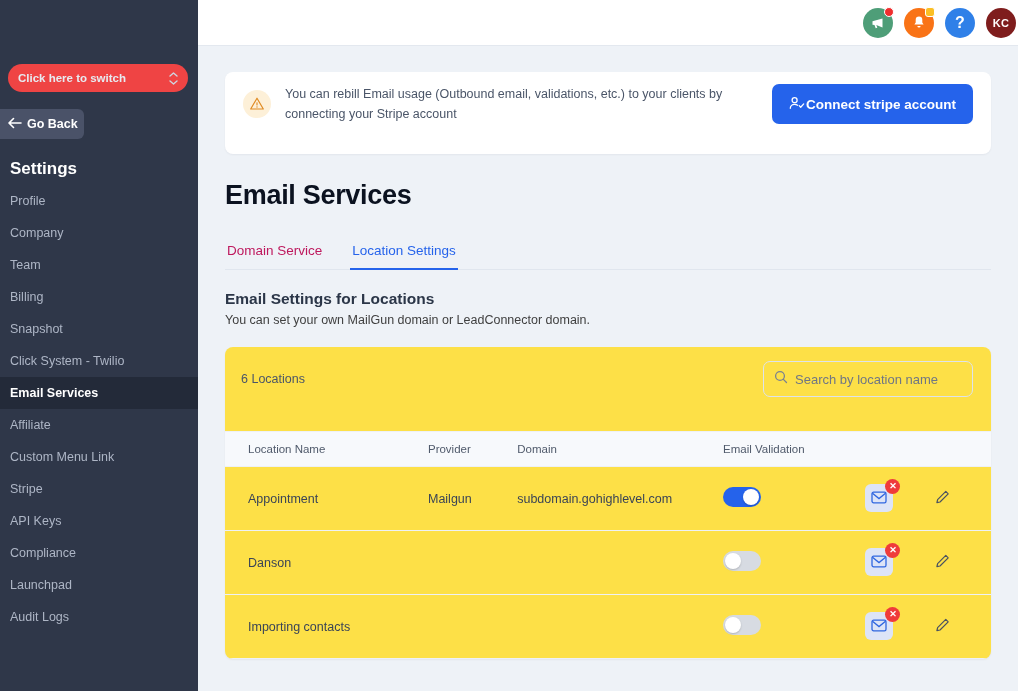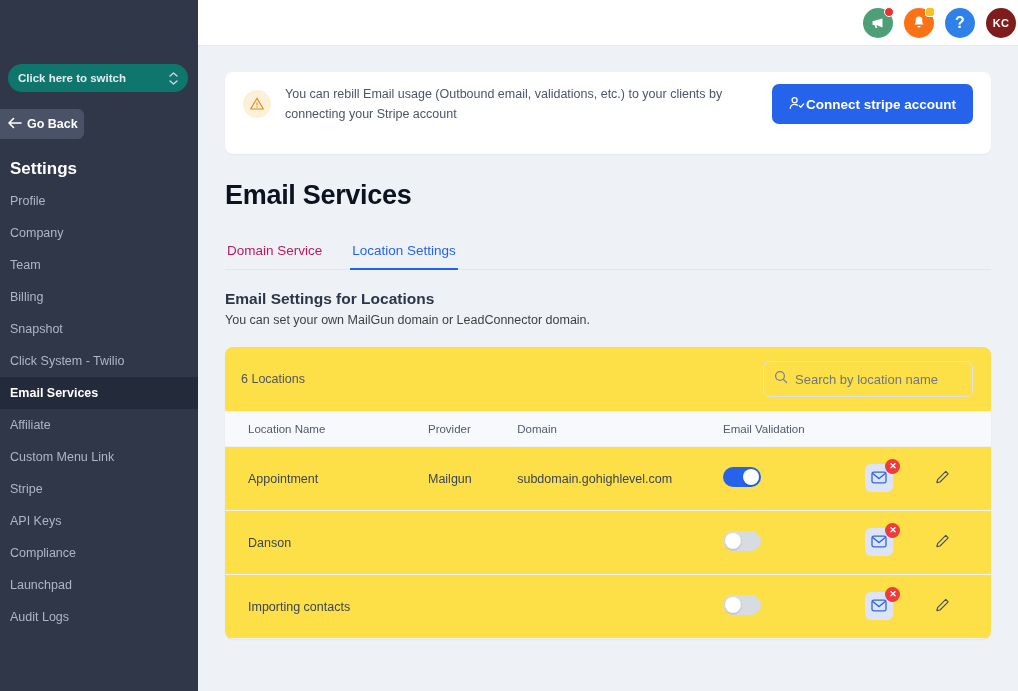--- a/index.html
+++ b/index.html
@@ -15,21 +15,21 @@
   .sidebar {
     width: 198px; min-width: 198px; height: 691px;
     background: #2f3749;
     padding-top: 0;
     position: relative;
     overflow: hidden;
   }
   .switcher {
     margin: 64px 10px 0 8px;
     height: 28px;
-    background: #0f766e;
+    background: #ef4444;
     border-radius: 14px;
     display: flex; align-items: center;
     padding: 0 10px;
     cursor: pointer;
   }
   .switcher-label {
     color: #e7eaf0; font-size: 11.5px; font-weight: bold;
     flex: 1; white-space: nowrap; overflow: hidden;
   }
   .chev-stack { display: flex; flex-direction: column; align-items: center; gap: 3px; }
@@ -167,21 +167,21 @@
     overflow: hidden;
   }
   .search-input {
     border: none; outline: none; background: transparent;
     font-size: 13px; color: #6b7280;
     font-family: "Liberation Sans", sans-serif;
     width: 100%;
   }
   .search-input::placeholder { color: #6f7685; }
 
-  table { width: 100%; border-collapse: collapse; }
+  table { width: 100%; border-collapse: collapse; margin-top: 20px; }
   thead tr { background: #f7f9fc; }
   th {
     text-align: left; font-size: 11.5px; font-weight: normal; color: #505a6b;
     padding: 11px 0 11px 0; border-top: 1px solid #eef1f6; border-bottom: 1px solid #eef1f6;
   }
   td { padding: 0; height: 64px; border-bottom: 1px solid #eef1f6; font-size: 12.5px; color: #3a4456; }
   .c-name { padding-left: 23px; width: 212px; }
   .c-prov { width: 93px; }
   .c-dom  { width: 210px; }
   .c-val  { width: 150px; }

